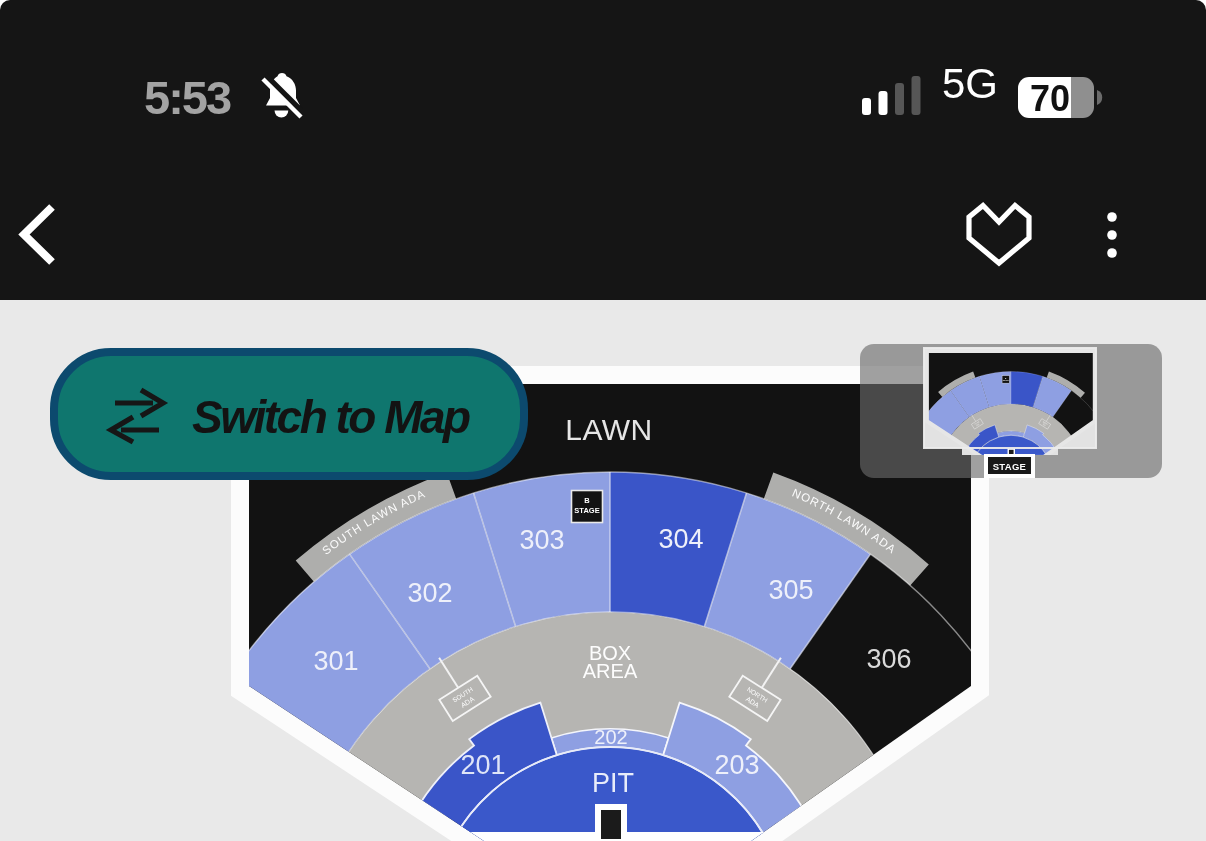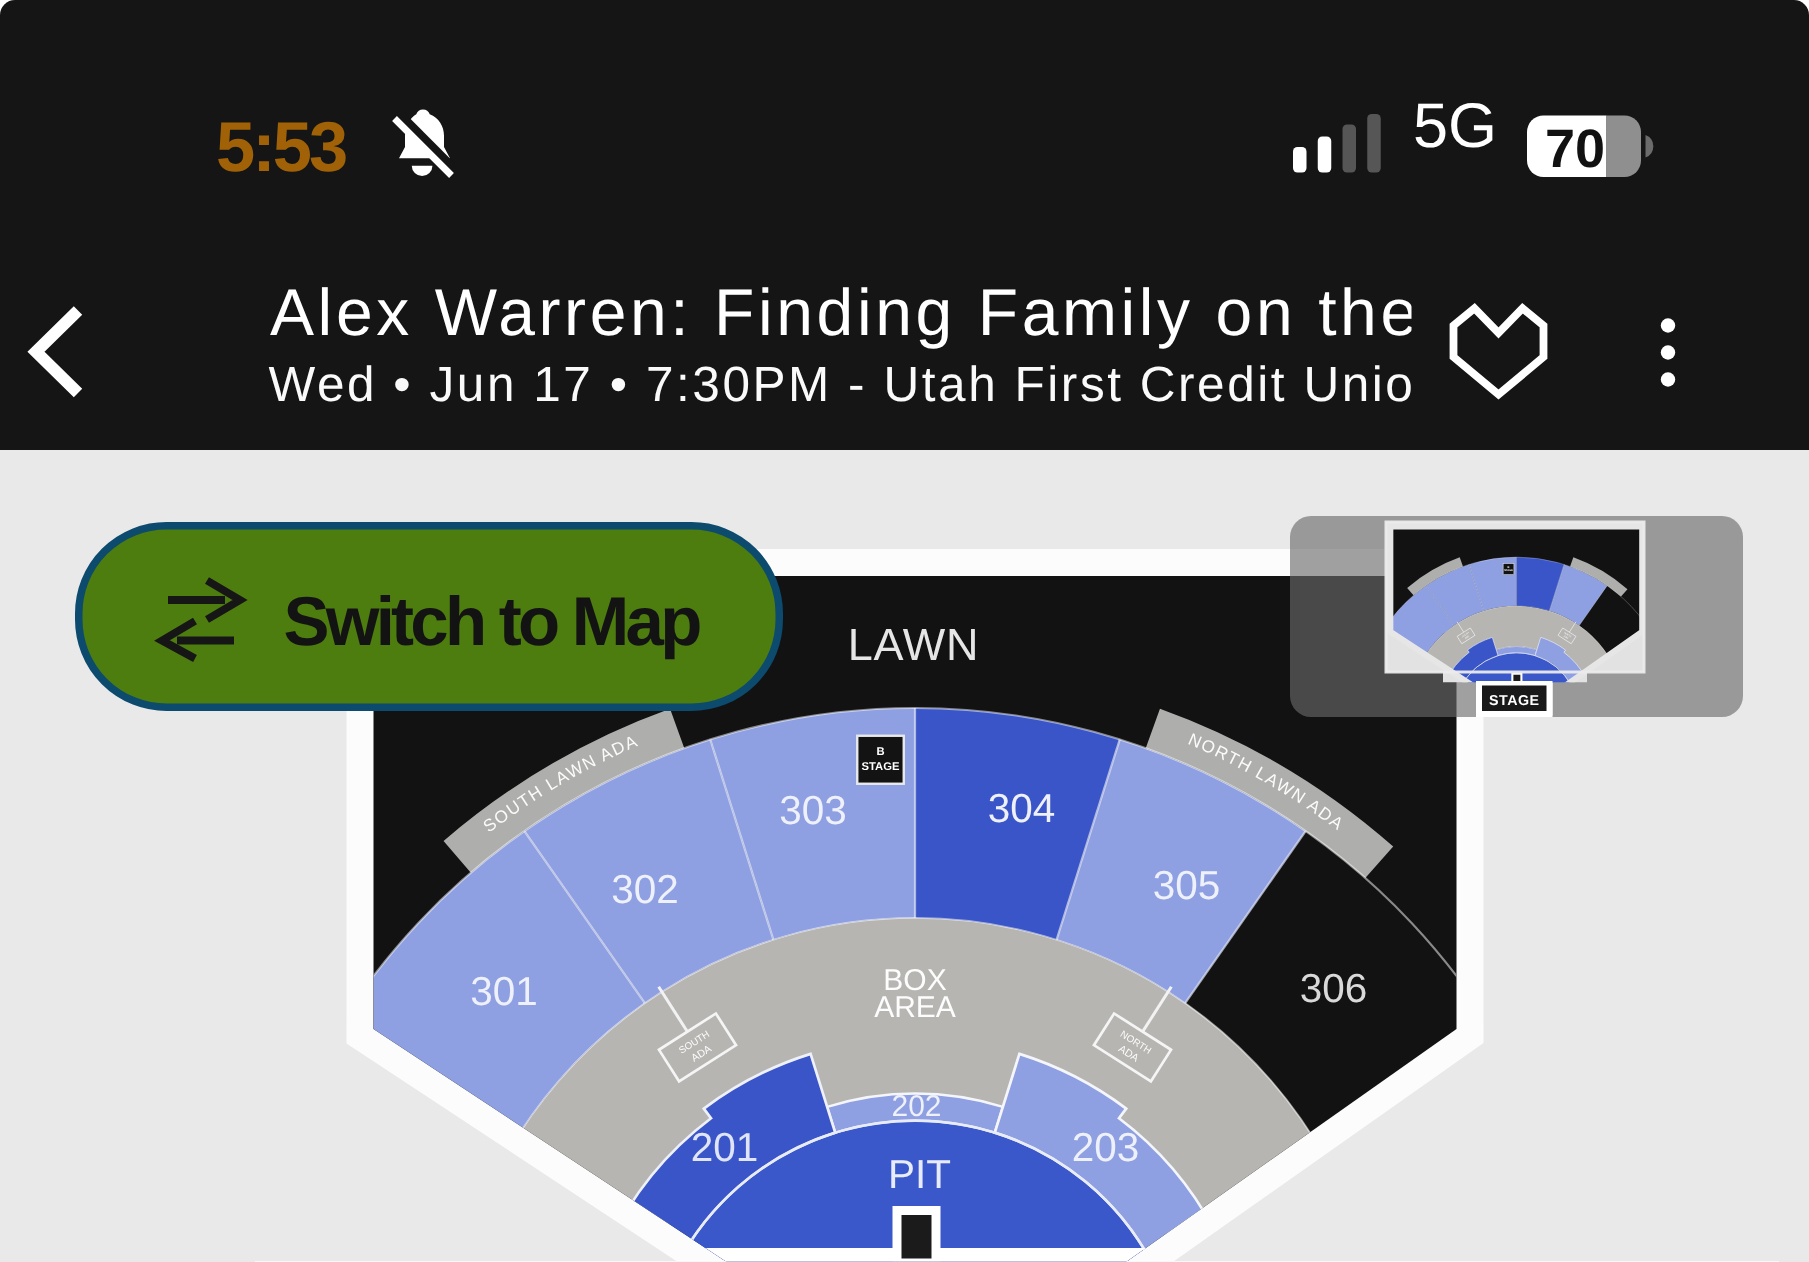--- a/index.html
+++ b/index.html
@@ -1,23 +1,23 @@
 <!DOCTYPE html>
 <html><head><meta charset="utf-8">
 <style>
 html,body{margin:0;padding:0;background:#ffffff;}
 #screen{position:relative;width:1206px;height:841px;overflow:hidden;font-family:"Liberation Sans",sans-serif;background:#fff;}
 #content{position:absolute;left:0;top:300px;width:1206px;height:541px;background:#e9e9e9;}
 #mapsvg{position:absolute;left:0;top:0;}
 #header{position:absolute;left:0;top:0;width:1206px;height:300px;background:#151515;border-radius:10px 10px 0 0;}
-#clock{position:absolute;left:144px;top:74px;line-height:1;color:#a16207;font-size:47px;font-weight:bold;letter-spacing:-2px;}
+#clock{position:absolute;left:144px;top:74px;line-height:1;color:#a3a3a3;font-size:47px;font-weight:bold;letter-spacing:-2px;}
 #fiveg{position:absolute;left:942px;top:60px;color:#fff;font-size:42px;font-weight:500;}
 #title{position:absolute;left:180px;top:184px;width:761px;color:#fff;font-size:44px;letter-spacing:2.4px;white-space:nowrap;overflow:hidden;}
 #subtitle{position:absolute;left:179px;top:237px;width:762px;color:#fafafa;font-size:33px;letter-spacing:1.7px;white-space:nowrap;overflow:hidden;}
-#pill{position:absolute;left:50px;top:348px;width:462px;height:116px;background:#4d7c0f;border:5px solid #0c4a6e;border-radius:61px;}
+#pill{position:absolute;left:50px;top:348px;width:462px;height:116px;background:#0f766e;border:8px solid #0c4a6e;border-radius:61px;font-style:italic;}
 #pilltext{position:absolute;left:134px;top:38px;line-height:1;color:#131313;font-size:46px;font-weight:bold;letter-spacing:-2.5px;}
 </style></head>
 <body>
 <div id="screen">
 
 <div id="content"></div>
 
 <svg id="mapsvg" width="1206" height="841" viewBox="0 0 1206 841">
 <defs>
 <clipPath id="pentclip">
@@ -187,23 +187,21 @@
 <path d="M17,7 H59 V48 H17 A11,11 0 0 1 6,37 V18 A11,11 0 0 1 17,7 Z" fill="#ffffff"></path>
 <path d="M59,7 H71 A11,11 0 0 1 82,18 V37 A11,11 0 0 1 71,48 H59 Z" fill="#8f8f8f"></path>
 <path d="M85,20 A8,8 0 0 1 85,35 Z" fill="#6b6b6b"></path>
 <text x="38" y="41" font-size="36" font-weight="bold" fill="#111" text-anchor="middle" font-family="Liberation Sans, sans-serif">70</text>
 </svg>
 
 <svg width="60" height="80" viewBox="0 0 60 80" style="position:absolute;left:10px;top:196px;">
 <path d="M42,11 L14,38.5 L42,66" stroke="#fff" stroke-width="8" fill="none"></path>
 </svg>
 
-<div id="title">Alex Warren: Finding Family on the</div>
-
-<div id="subtitle">Wed • Jun 17 • 7:30PM - Utah First Credit Unio</div>
+
 
 <svg width="80" height="80" viewBox="0 0 80 80" style="position:absolute;left:958px;top:196px;">
 <path d="M11,21 L25,9.5 L41,26 L57,9.5 L71,21 L71,42 L41,67 L11,42 Z" fill="none" stroke="#fff" stroke-width="5.2"></path>
 </svg>
 
 <svg width="20" height="70" viewBox="0 0 20 70" style="position:absolute;left:1103px;top:206px;">
 <circle cx="9" cy="11" r="4.8" fill="#fff"></circle>
 <circle cx="9" cy="29" r="4.8" fill="#fff"></circle>
 <circle cx="9" cy="47" r="4.8" fill="#fff"></circle>
 </svg>

